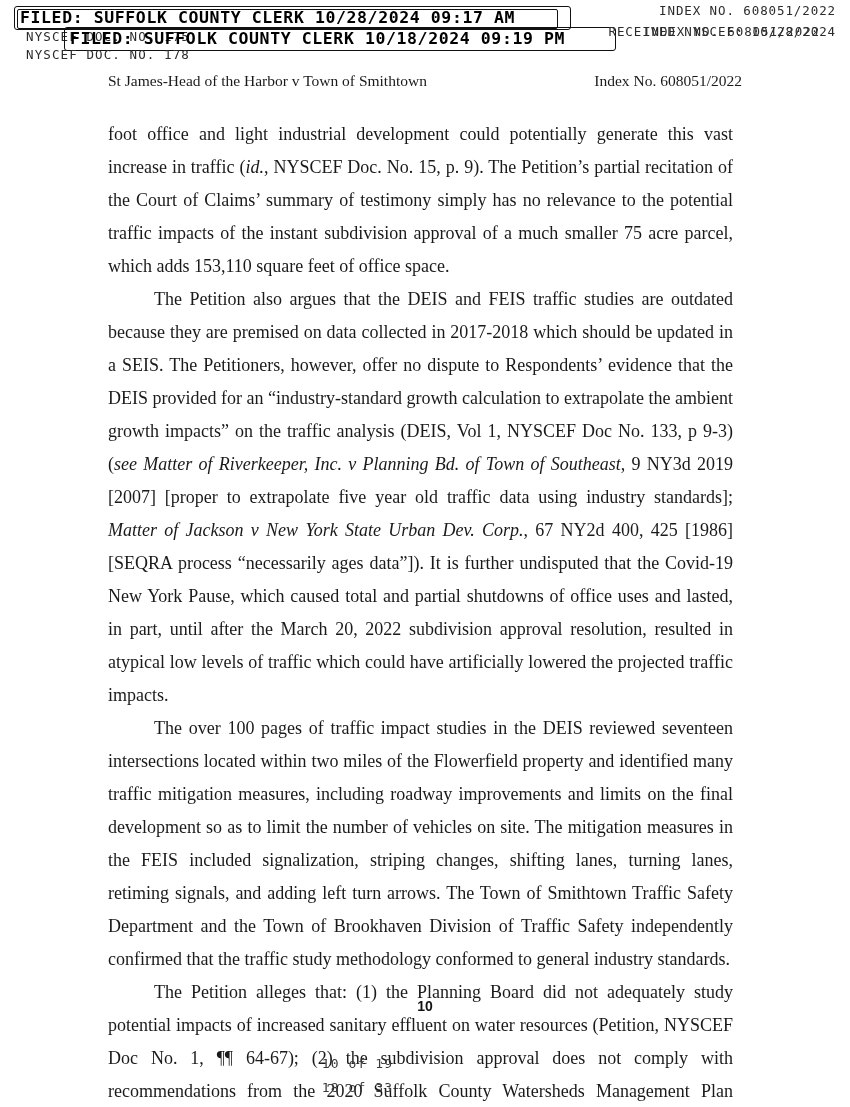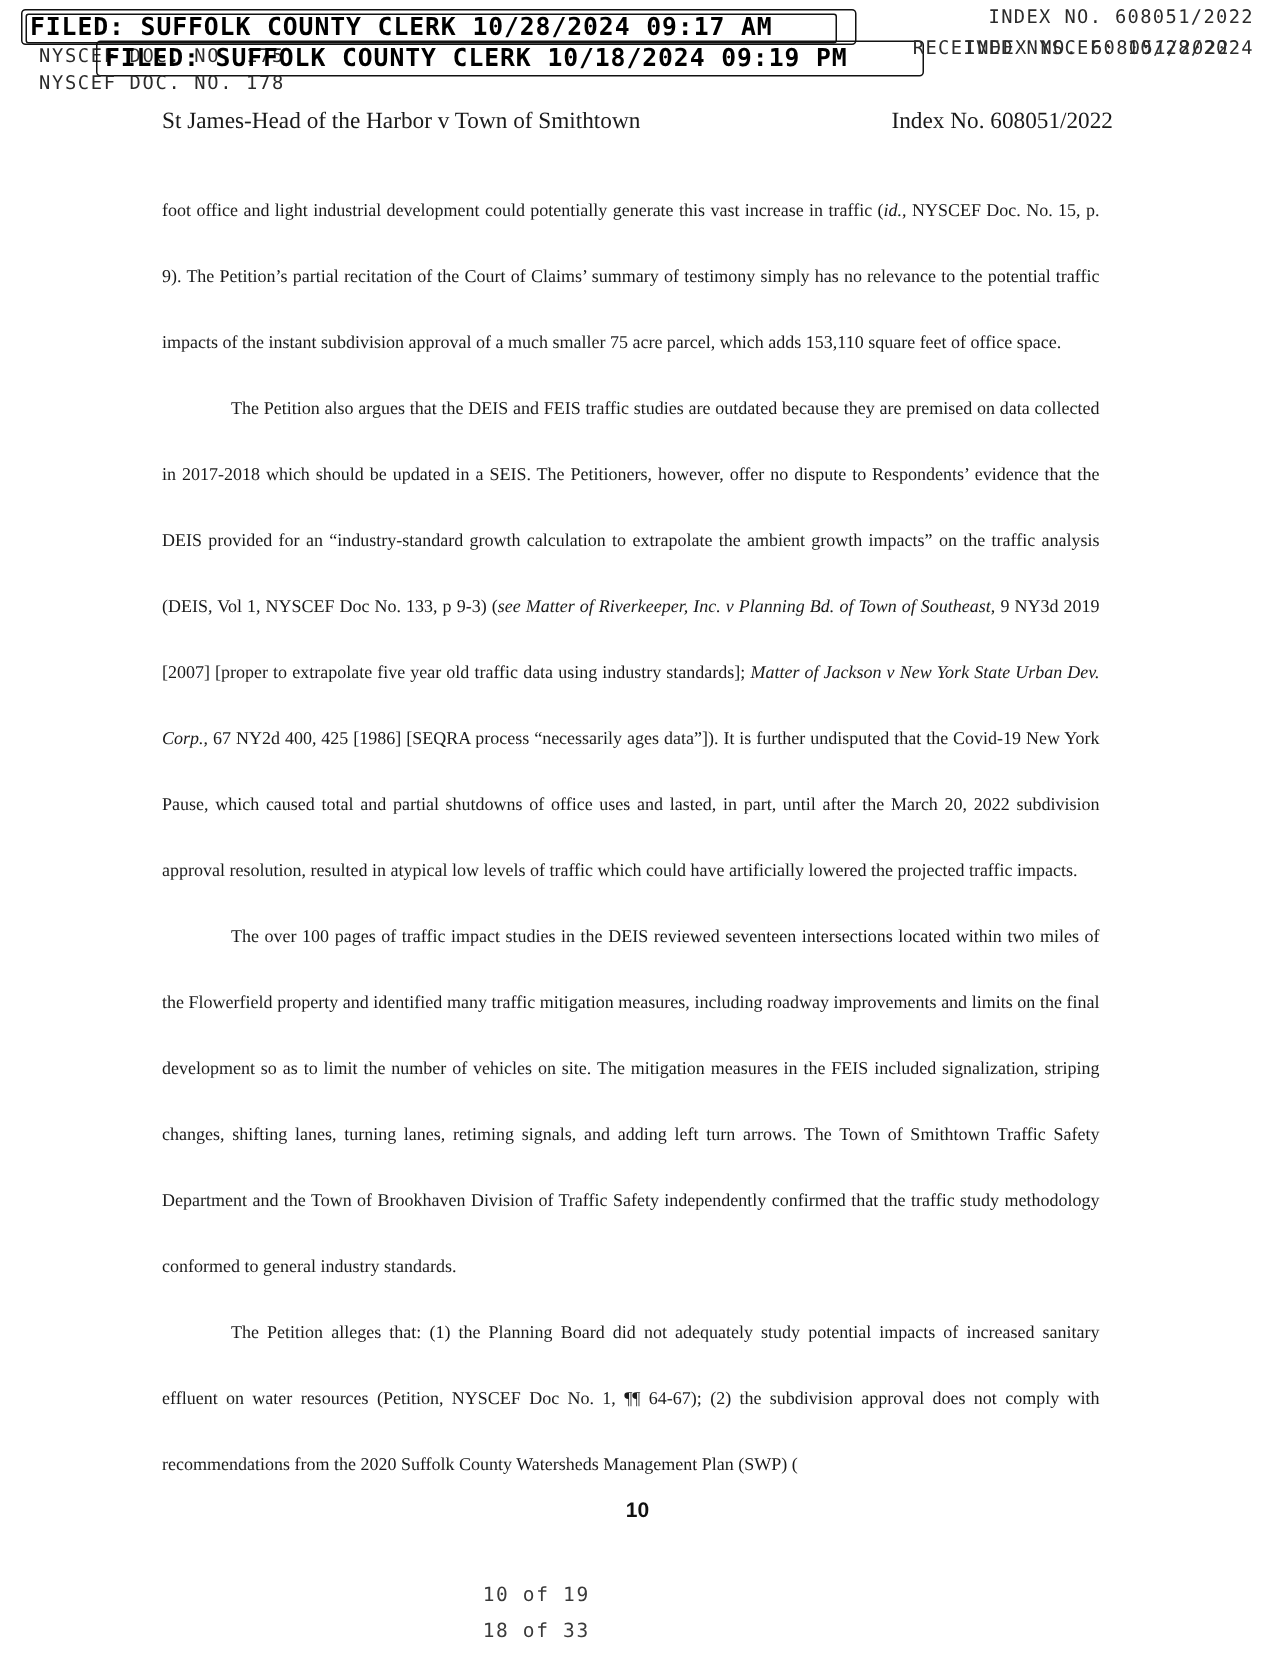--- a/index.html
+++ b/index.html
@@ -125,22 +125,22 @@
 
   
   .body-col {
     position: absolute;
     top: 118px;
     left: 108px;
     width: 637px;
   }
   p.para {
     margin: 0 12px 0 0;
-    font-size: 12px;
-    line-height: 44px;
+    font-size: 18px;
+    line-height: 33px;
     text-align: justify;
     text-indent: 46px;
     hyphens: none;
   }
   p.para.no-indent { text-indent: 0; }
   .heading {
     font-size: 16.6px;
     line-height: 37.5px;
     font-weight: bold;
     text-indent: 46px;

